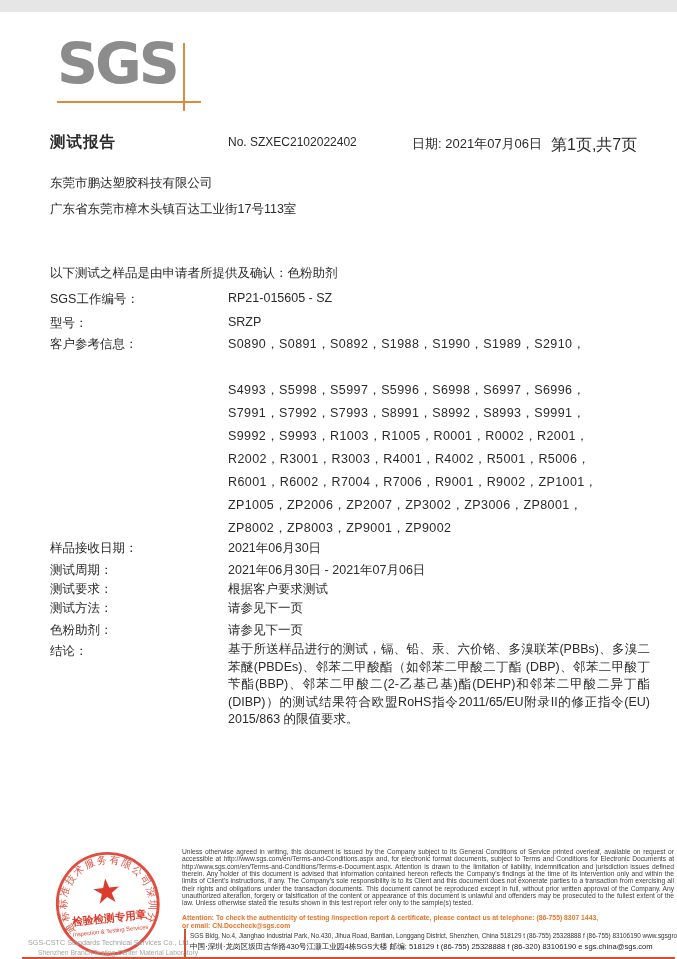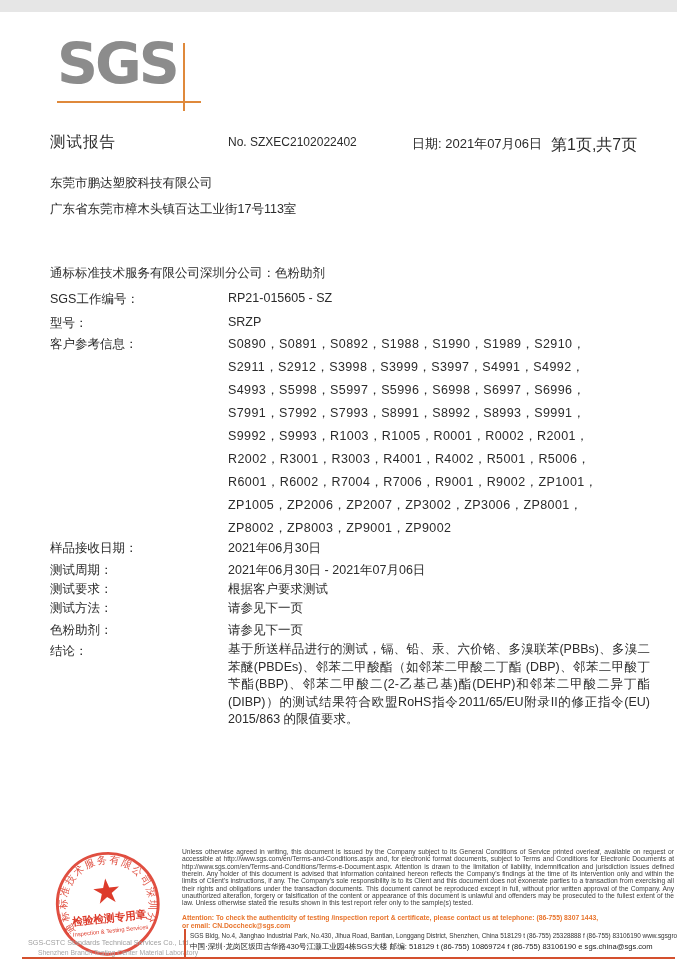--- a/index.html
+++ b/index.html
@@ -7,21 +7,21 @@
     position:relative;width:677px;height:959px;margin:12px auto;background:#ffffff;
     font-family:"Liberation Sans","DejaVu Sans",sans-serif;color:#2b2b2b;overflow:hidden;
   }
   .abs{position:absolute;}
   
   .logo-text{left:57px;top:24px;font-size:57px;font-weight:bold;color:#8c8c8c;
     letter-spacing:-3px;font-family:"DejaVu Sans","Liberation Sans",sans-serif;line-height:1;}
   .logo-hline{left:57px;top:89px;width:144px;height:2px;background:#df893b;}
   .logo-vline{left:183px;top:31px;width:2px;height:68px;background:#df893b;}
   
-  .h-title{left:50px;top:120px;font-size:15.5px;font-weight:normal;letter-spacing:1px;}
+  .h-title{left:50px;top:120px;font-size:15.5px;font-weight:bold;letter-spacing:1px;}
   .h-no{left:228px;top:123px;font-size:12px;}
   .h-date{left:412px;top:123px;font-size:13px;}
   .h-page{left:551px;top:123px;font-size:16px;}
   
   .a-company{left:50px;top:163px;font-size:12.5px;}
   .a-address{left:50px;top:189px;font-size:12.5px;}
   .intro{left:50px;top:253px;font-size:12.5px;}
   
   .flabel{left:50px;font-size:12.5px;}
   .fvalue{left:228px;font-size:12.5px;}
@@ -52,31 +52,30 @@
   <div class="abs logo-vline"></div>
 
   <div class="abs h-title">测试报告</div>
   <div class="abs h-no">No. SZXEC2102022402</div>
   <div class="abs h-date">日期: 2021年07月06日</div>
   <div class="abs h-page">第1页,共7页</div>
 
   <div class="abs a-company">东莞市鹏达塑胶科技有限公司</div>
   <div class="abs a-address">广东省东莞市樟木头镇百达工业街17号113室</div>
 
-  <div class="abs intro">通标标准技术服务有限公司深圳分公司：色粉助剂</div>
+  <div class="abs intro">以下测试之样品是由申请者所提供及确认：色粉助剂</div>
 
   <div class="abs flabel" style="top:279px">SGS工作编号：</div>
   <div class="abs fvalue" style="top:279px">RP21-015605 - SZ</div>
 
   <div class="abs flabel" style="top:303px">型号：</div>
   <div class="abs fvalue" style="top:303px">SRZP</div>
 
   <div class="abs flabel" style="top:324px">客户参考信息：</div>
   <div class="abs fvalue codes" style="top:324px">S0890，S0891，S0892，S1988，S1990，S1989，S2910，</div>
-  <div class="abs fvalue codes" style="top:347px">S2911，S2912，S3998，S3999，S3997，S4991，S4992，</div>
   <div class="abs fvalue codes" style="top:370px">S4993，S5998，S5997，S5996，S6998，S6997，S6996，</div>
   <div class="abs fvalue codes" style="top:393px">S7991，S7992，S7993，S8991，S8992，S8993，S9991，</div>
   <div class="abs fvalue codes" style="top:416px">S9992，S9993，R1003，R1005，R0001，R0002，R2001，</div>
   <div class="abs fvalue codes" style="top:439px">R2002，R3001，R3003，R4001，R4002，R5001，R5006，</div>
   <div class="abs fvalue codes" style="top:462px">R6001，R6002，R7004，R7006，R9001，R9002，ZP1001，</div>
   <div class="abs fvalue codes" style="top:485px">ZP1005，ZP2006，ZP2007，ZP3002，ZP3006，ZP8001，</div>
   <div class="abs fvalue codes" style="top:508px">ZP8002，ZP8003，ZP9001，ZP9002</div>
 
   <div class="abs flabel" style="top:528px">样品接收日期：</div>
   <div class="abs fvalue" style="top:528px">2021年06月30日</div>
@@ -112,17 +111,17 @@
   </div>
   <div class="abs stamp-en">SGS-CSTC Standards Technical Services Co., Ltd.</div>
   <div class="abs stamp-lab">Shenzhen Branch Testing Center Material Laboratory</div>
 
   <div class="abs disclaimer">Unless otherwise agreed in writing, this document is issued by the Company subject to its General Conditions of Service printed overleaf, available on request or accessible at http://www.sgs.com/en/Terms-and-Conditions.aspx and, for electronic format documents, subject to Terms and Conditions for Electronic Documents at http://www.sgs.com/en/Terms-and-Conditions/Terms-e-Document.aspx. Attention is drawn to the limitation of liability, indemnification and jurisdiction issues defined therein. Any holder of this document is advised that information contained hereon reflects the Company's findings at the time of its intervention only and within the limits of Client's instructions, if any. The Company's sole responsibility is to its Client and this document does not exonerate parties to a transaction from exercising all their rights and obligations under the transaction documents. This document cannot be reproduced except in full, without prior written approval of the Company. Any unauthorized alteration, forgery or falsification of the content or appearance of this document is unlawful and offenders may be prosecuted to the fullest extent of the law. Unless otherwise stated the results shown in this test report refer only to the sample(s) tested.</div>
   <div class="abs attn1">Attention: To check the authenticity of testing /inspection report &amp; certificate, please contact us at telephone: (86-755) 8307 1443,</div>
   <div class="abs attn2">or email: CN.Doccheck@sgs.com</div>
 
   <div class="abs foot-vline"></div>
   <div class="abs addr-en">SGS Bldg, No.4, Jianghao Industrial Park, No.430, Jihua Road, Bantian, Longgang District, Shenzhen, China 518129   t (86-755) 25328888   f (86-755) 83106190   www.sgsgroup.com.cn</div>
-  <div class="abs addr-cn">中国·深圳·龙岗区坂田吉华路430号江灏工业园4栋SGS大楼   邮编: 518129   t (86-755) 10869724   f (86-755) 83106190   e sgs.china@sgs.com</div>
+  <div class="abs addr-cn">中国·深圳·龙岗区坂田吉华路430号江灏工业园4栋SGS大楼   邮编: 518129   t (86-755) 25328888   f (86-320) 83106190   e sgs.china@sgs.com</div>
   <div class="abs foot-hline"></div>
   <div class="abs member">Member of the SGS Group (SGS SA)</div>
 
 </div>
 
 </body></html>

